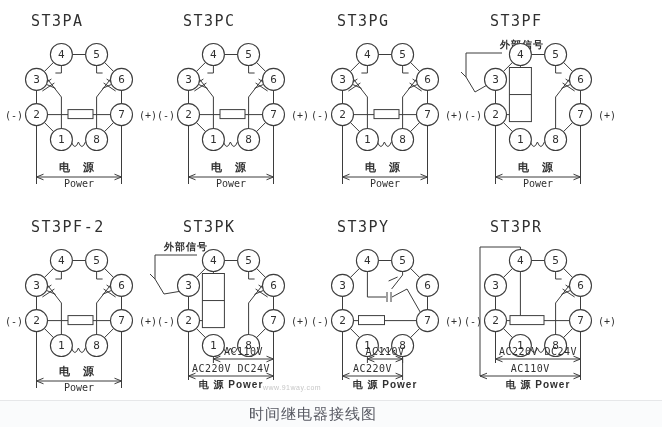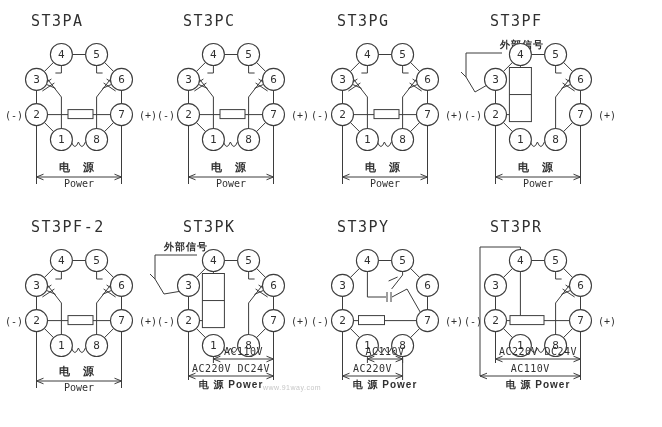--- a/index.html
+++ b/index.html
@@ -459,13 +459,16 @@
         <text x="538" y="355" class="volt">AC220V  DC24V</text>
         <line x1="580.5" y1="331.6" x2="580.5" y2="380" class="wire"></line>
         <line x1="480" y1="376" x2="580.5" y2="376" class="wire"></line>
         <path d="M 480 376 l 7 -2.8 M 480 376 l 7 2.8" class="wire"></path>
         <path d="M 580.5 376 l -7 -2.8 M 580.5 376 l -7 2.8" class="wire"></path>
         <text x="530.25" y="372" class="volt">AC110V</text>
         <text x="538" y="388" class="cjk-mix">电 源  Power</text>
       </g>
     </svg>
   <div class="watermark">www.91way.com</div>
+  <div class="caption-bar">
+    <span class="caption">时间继电器接线图</span>
+  </div>
 </div>
 
 </body></html>

